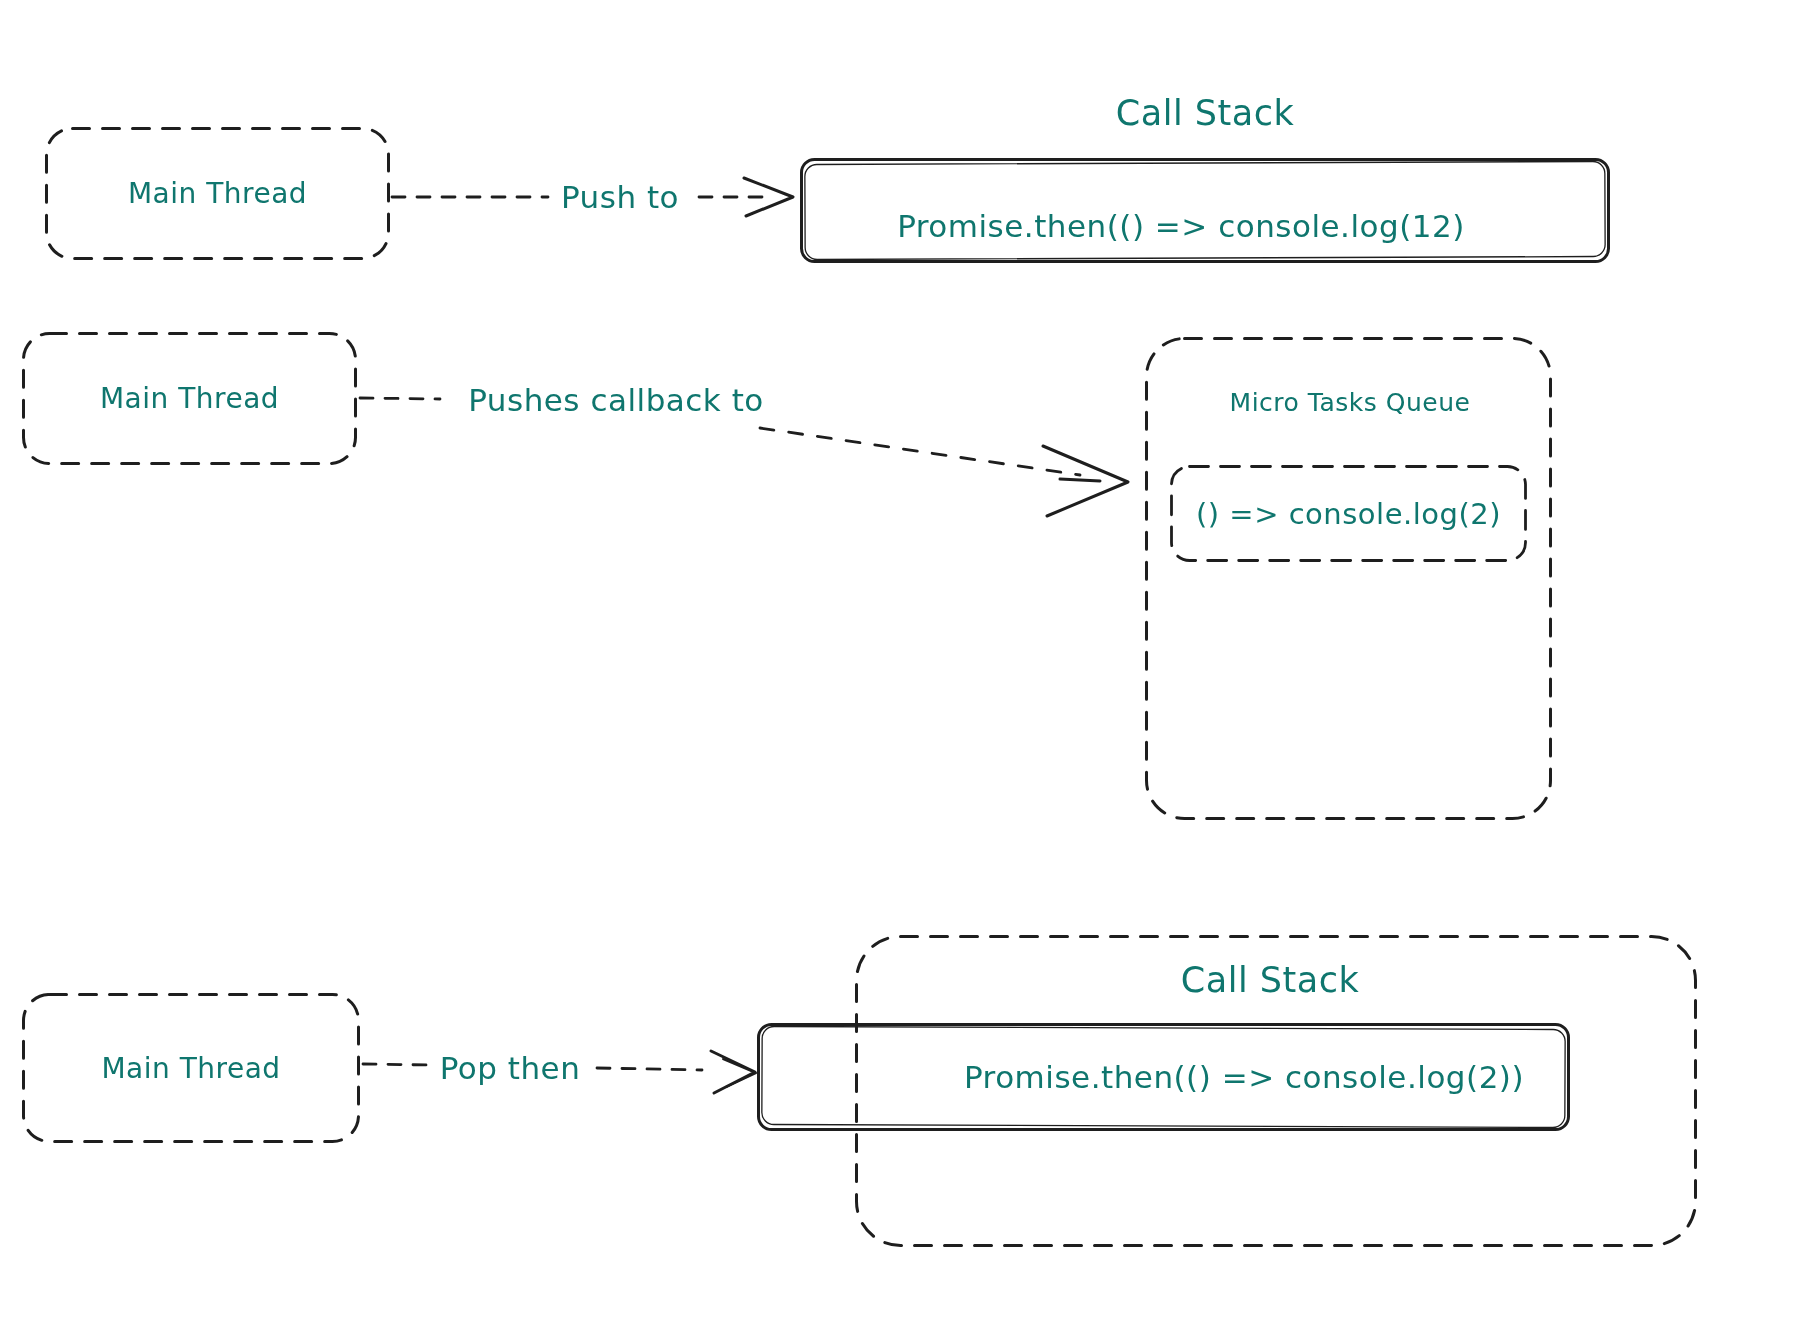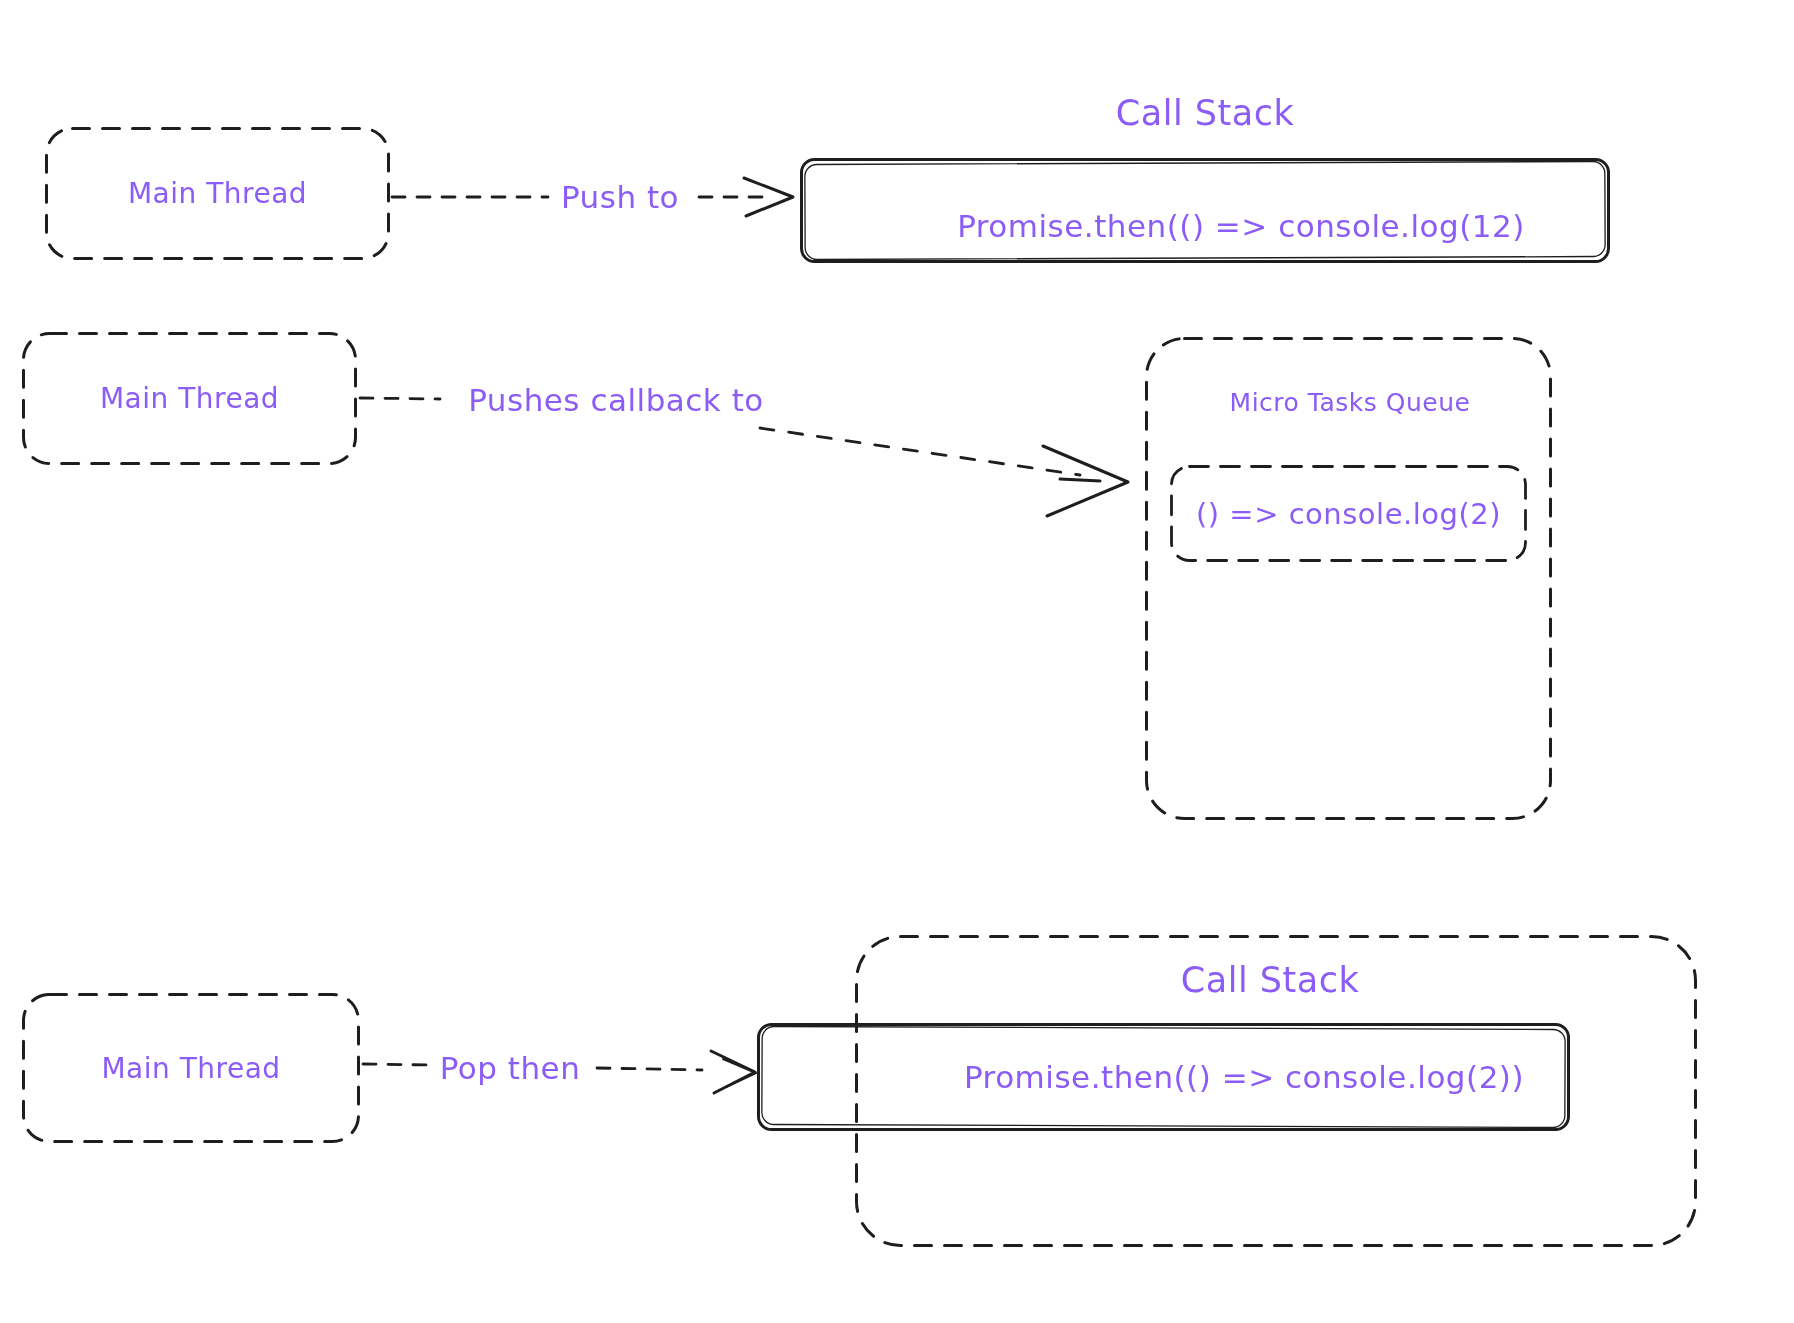--- a/index.html
+++ b/index.html
@@ -20,21 +20,21 @@
     position: absolute;
     left: 0;
     top: 0;
   }
   .label {
     position: absolute;
     display: flex;
     align-items: center;
     justify-content: center;
     text-align: center;
-    color: #8b5cf6;
+    color: #0f766e;
     letter-spacing: 0.5px;
     white-space: nowrap;
     user-select: none;
   }
   .thread-label  { font-size: 28px; }
   .stack-title   { font-size: 35px; }
   .stack-item    { font-size: 31px; }
   .arrow-label   { font-size: 31px; }
   .queue-title   { font-size: 25px; }
   .queue-item    { font-size: 29px; text-align: right; }
@@ -76,21 +76,21 @@
       <rect x="856.5" y="936.5" width="839" height="309" rx="44" stroke-width="3" stroke-dasharray="17 13"></rect>
 
       <rect x="758.5" y="1024.5" width="810" height="105" rx="13" stroke-width="3"></rect>
       <rect x="762" y="1028" width="803" height="98" rx="12" stroke-width="1.3" transform="rotate(0.22 1163 1077)"></rect>
     </g>
   </svg>
 
   <div class="label thread-label" style="left:45px; top:127px; width:345px; height:133px;">Main Thread</div>
   <div class="label arrow-label" style="left:520px; top:172px; width:200px; height:50px;">Push to</div>
   <div class="label stack-title" style="left:900px; top:85px; width:610px; height:55px;">Call Stack</div>
-  <div class="label stack-item" style="left:836px; top:158px; width:810px; height:135px;">Promise.then(() =&gt; console.log(12)</div>
+  <div class="label stack-item" style="left:776px; top:158px; width:810px; height:135px;">Promise.then(() =&gt; console.log(12)</div>
 
   <div class="label thread-label" style="left:22px; top:332px; width:335px; height:133px;">Main Thread</div>
   <div class="label arrow-label" style="left:456px; top:374px; width:320px; height:52px;">Pushes callback to</div>
   <div class="label queue-title" style="left:1150px; top:374px; width:400px; height:56px;">Micro Tasks Queue</div>
   <div class="label queue-item" style="left:1170px; top:465px; width:357px; height:97px;">() =&gt; console.log(2)</div>
 
   <div class="label thread-label" style="left:22px; top:993px; width:338px; height:150px;">Main Thread</div>
   <div class="label arrow-label" style="left:420px; top:1042px; width:180px; height:52px;">Pop then</div>
   <div class="label stack-title" style="left:960px; top:952px; width:620px; height:55px;">Call Stack</div>
   <div class="label stack-item" style="left:757px; top:1023px; width:974px; height:108px;">Promise.then(() =&gt; console.log(2))</div>

